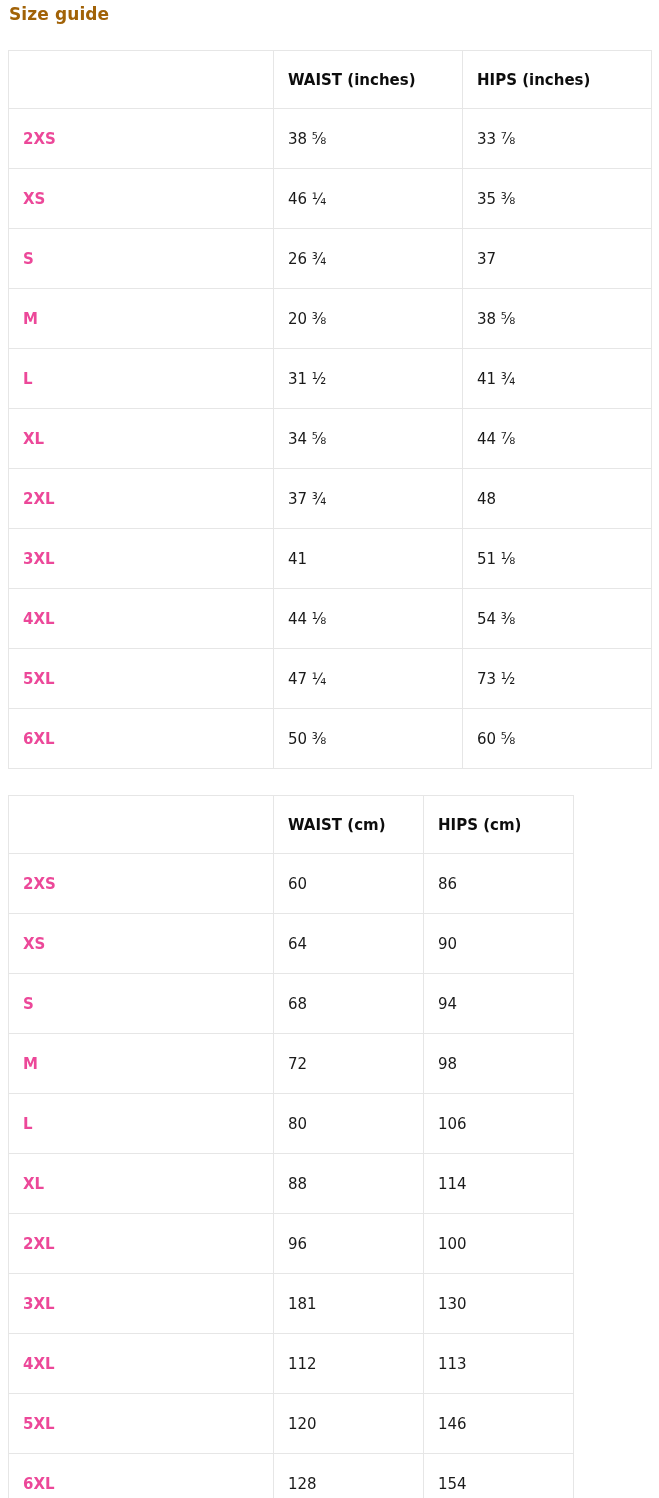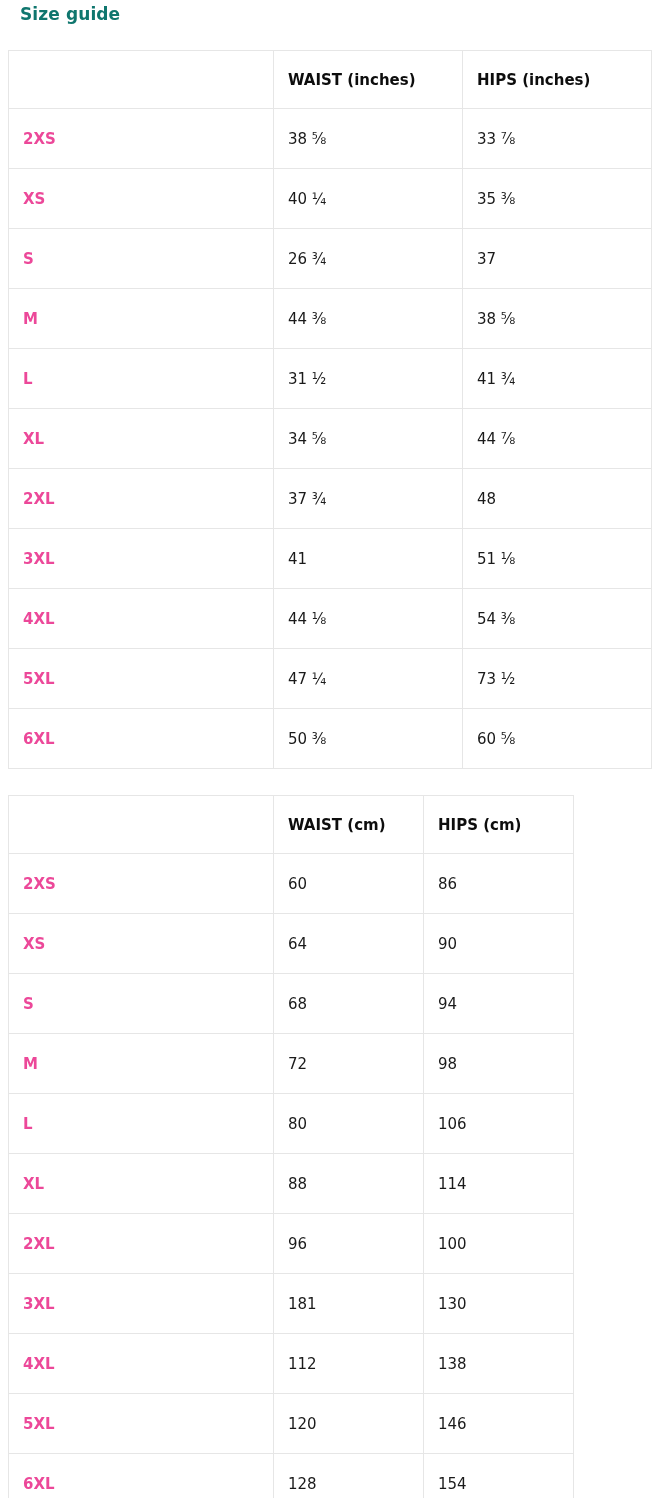--- a/index.html
+++ b/index.html
@@ -15,22 +15,22 @@
     -webkit-font-smoothing: antialiased;
   }
   .page {
     width: 659px;
     box-sizing: border-box;
     padding: 0 8px;
   }
   .page-title {
     font-size: 17px;
     font-weight: bold;
-    color: #0f766e;
-    margin: 4px 0 0 12px;
+    color: #a16207;
+    margin: 4px 0 0 1px;
     letter-spacing: 0.1px;
   }
   .table-block {
     margin-top: 26px;
   }
   table {
     border-collapse: collapse;
     table-layout: fixed;
     border-radius: 16px;
   }
@@ -90,31 +90,31 @@
         </tr>
       </thead>
       <tbody>
         <tr>
           <th>2XS</th>
           <td>38 ⅝</td>
           <td>33 ⅞</td>
         </tr>
         <tr>
           <th>XS</th>
-          <td>40 ¼</td>
+          <td>46 ¼</td>
           <td>35 ⅜</td>
         </tr>
         <tr>
           <th>S</th>
           <td>26 ¾</td>
           <td>37</td>
         </tr>
         <tr>
           <th>M</th>
-          <td>44 ⅜</td>
+          <td>20 ⅜</td>
           <td>38 ⅝</td>
         </tr>
         <tr>
           <th>L</th>
           <td>31 ½</td>
           <td>41 ¾</td>
         </tr>
         <tr>
           <th>XL</th>
           <td>34 ⅝</td>
@@ -200,21 +200,21 @@
           <td>100</td>
         </tr>
         <tr>
           <th>3XL</th>
           <td>181</td>
           <td>130</td>
         </tr>
         <tr>
           <th>4XL</th>
           <td>112</td>
-          <td>138</td>
+          <td>113</td>
         </tr>
         <tr>
           <th>5XL</th>
           <td>120</td>
           <td>146</td>
         </tr>
         <tr>
           <th>6XL</th>
           <td>128</td>
           <td>154</td>

